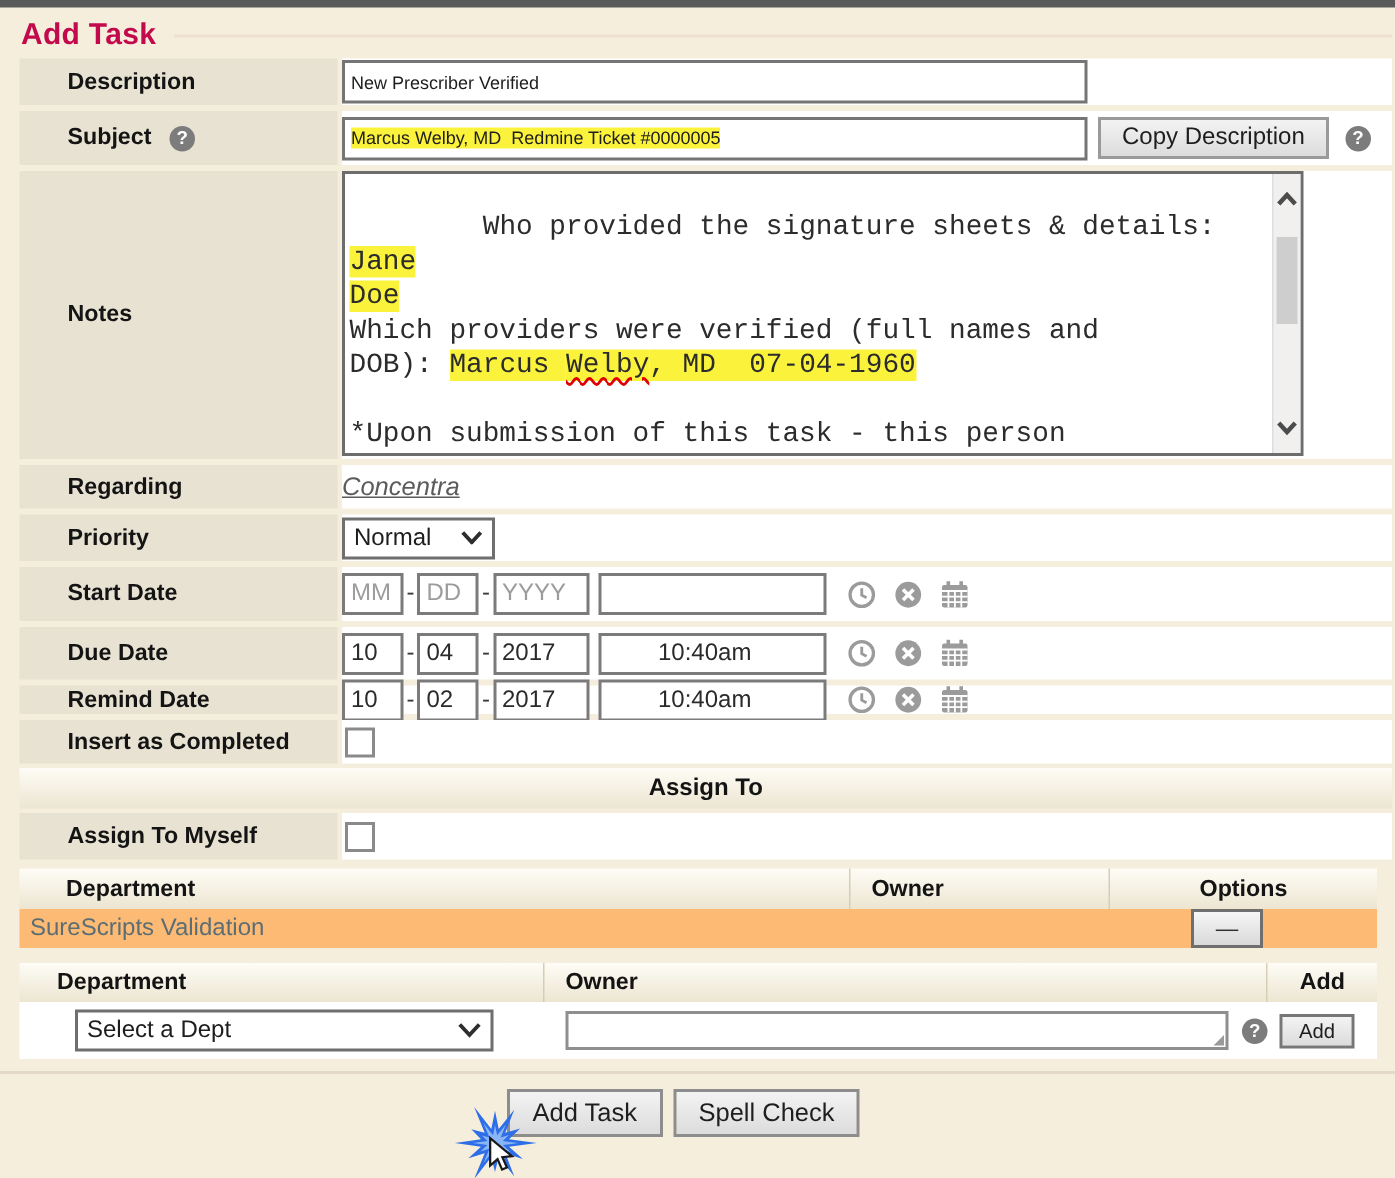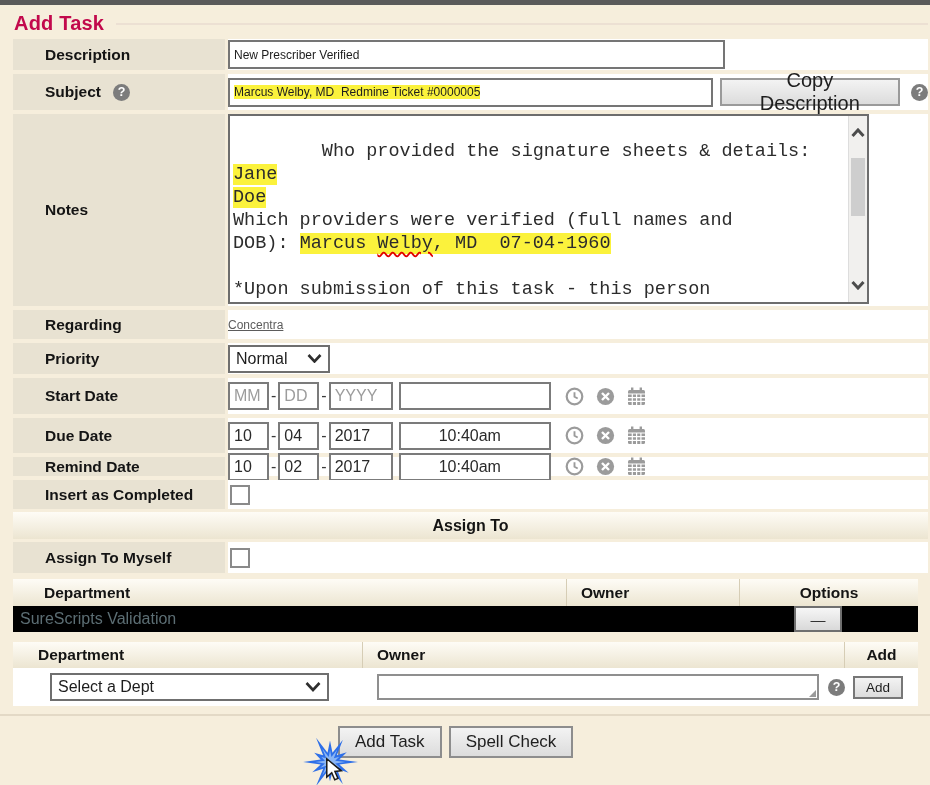--- a/index.html
+++ b/index.html
@@ -36,35 +36,35 @@
     font-size:12.5px;font-weight:bold;display:inline-flex;align-items:center;
     justify-content:center;flex:0 0 auto;
   }
   .lab .help{margin-left:12px;}
 
   .btn{
     background:linear-gradient(#f3f3f3,#dcdcdc);border:2px solid #8d8d8d;
     color:#1e1e1e;display:inline-flex;align-items:center;justify-content:center;
     cursor:default;
   }
-  .copy-btn{height:28px;padding:0 14px;font-size:20px;margin-left:7px;border-color:#9a9a9a;}
+  .copy-btn{height:28px;padding:0 14px;font-size:16px;margin-left:7px;border-color:#9a9a9a;}
   .val .help{margin-left:11px;}
 
   
   .notes-box{
     position:relative;width:610px;height:184px;border:2px solid #6d6d6d;background:#fff;
     font-family:"Liberation Mono", monospace;font-size:18.5px;line-height:23px;
     color:#2c2c2c;padding:1px 24px 1px 3px;white-space:pre-wrap;overflow:hidden;
   }
   .sp{text-decoration-line:underline;text-decoration-style:wavy;text-decoration-color:#e00000;text-underline-offset:3px;}
   .sbar{position:absolute;top:0;right:0;bottom:0;width:18px;background:#f1f0ee;border-left:1px solid #ddd;}
   .sbar svg{position:absolute;left:2px;}
   .sthumb{position:absolute;left:2px;top:42px;width:14px;height:58px;background:#cecece;}
 
-  .link{color:#5c5c5c;text-decoration:underline;font-size:12px;}
+  .link{color:#5c5c5c;text-decoration:underline;font-size:17px;font-style:italic;}
 
   
   .select{
     height:24px;border:2px solid #6f6f6f;background:#fff;display:inline-flex;
     align-items:center;font-size:16px;color:#1d1d1d;padding:0 6px;justify-content:space-between;
   }
   .select svg{margin-left:10px;}
 
   
   .dinput{
@@ -85,21 +85,21 @@
     background:linear-gradient(#fefcf6,#ece5d1);font-weight:bold;font-size:16px;color:#141414;
   }
 
   
   .tbl{margin:0 12px 0 13px;}
   .thead{display:flex;height:27px;background:linear-gradient(#fefcf6,#ece5d1);
     font-weight:bold;font-size:15.5px;color:#141414;align-items:center;}
   .t1-dept{flex:0 0 522px;padding-left:31px;}
   .t1-owner{flex:0 0 158px;border-left:1px solid #d6cdb5;padding-left:14px;height:100%;display:flex;align-items:center;}
   .t1-opts{flex:1;border-left:1px solid #d6cdb5;display:flex;align-items:center;justify-content:center;height:100%;}
-  .trow-blue{display:flex;height:26px;background:#000000;align-items:center;font-size:16px;color:#5c6e74;margin-bottom:10px;}
+  .trow-blue{display:flex;height:26px;background:#fdba74;align-items:center;font-size:16px;color:#5c6e74;margin-bottom:10px;}
   .trow-blue .c1{flex:0 0 553px;padding-left:7px;}
   .trow-blue .c2{flex:0 0 145px;}
   .trow-blue .c3{flex:1;display:flex;justify-content:center;}
   .minus-btn{width:44px;height:22px;border:2px solid #6f6f6f;font-size:15px;color:#333;
     background:linear-gradient(#f6f6f6,#d9d9d9);display:flex;align-items:center;justify-content:center;}
 
   .t2-dept{flex:0 0 324px;padding-left:25px;}
   .t2-owner{flex:1;border-left:1px solid #d6cdb5;padding-left:14px;height:100%;display:flex;align-items:center;}
   .t2-add{flex:0 0 73px;border-left:1px solid #d6cdb5;display:flex;align-items:center;justify-content:center;height:100%;}
   .controls{display:flex;align-items:center;background:#fff;height:38px;margin-bottom:8px;}

